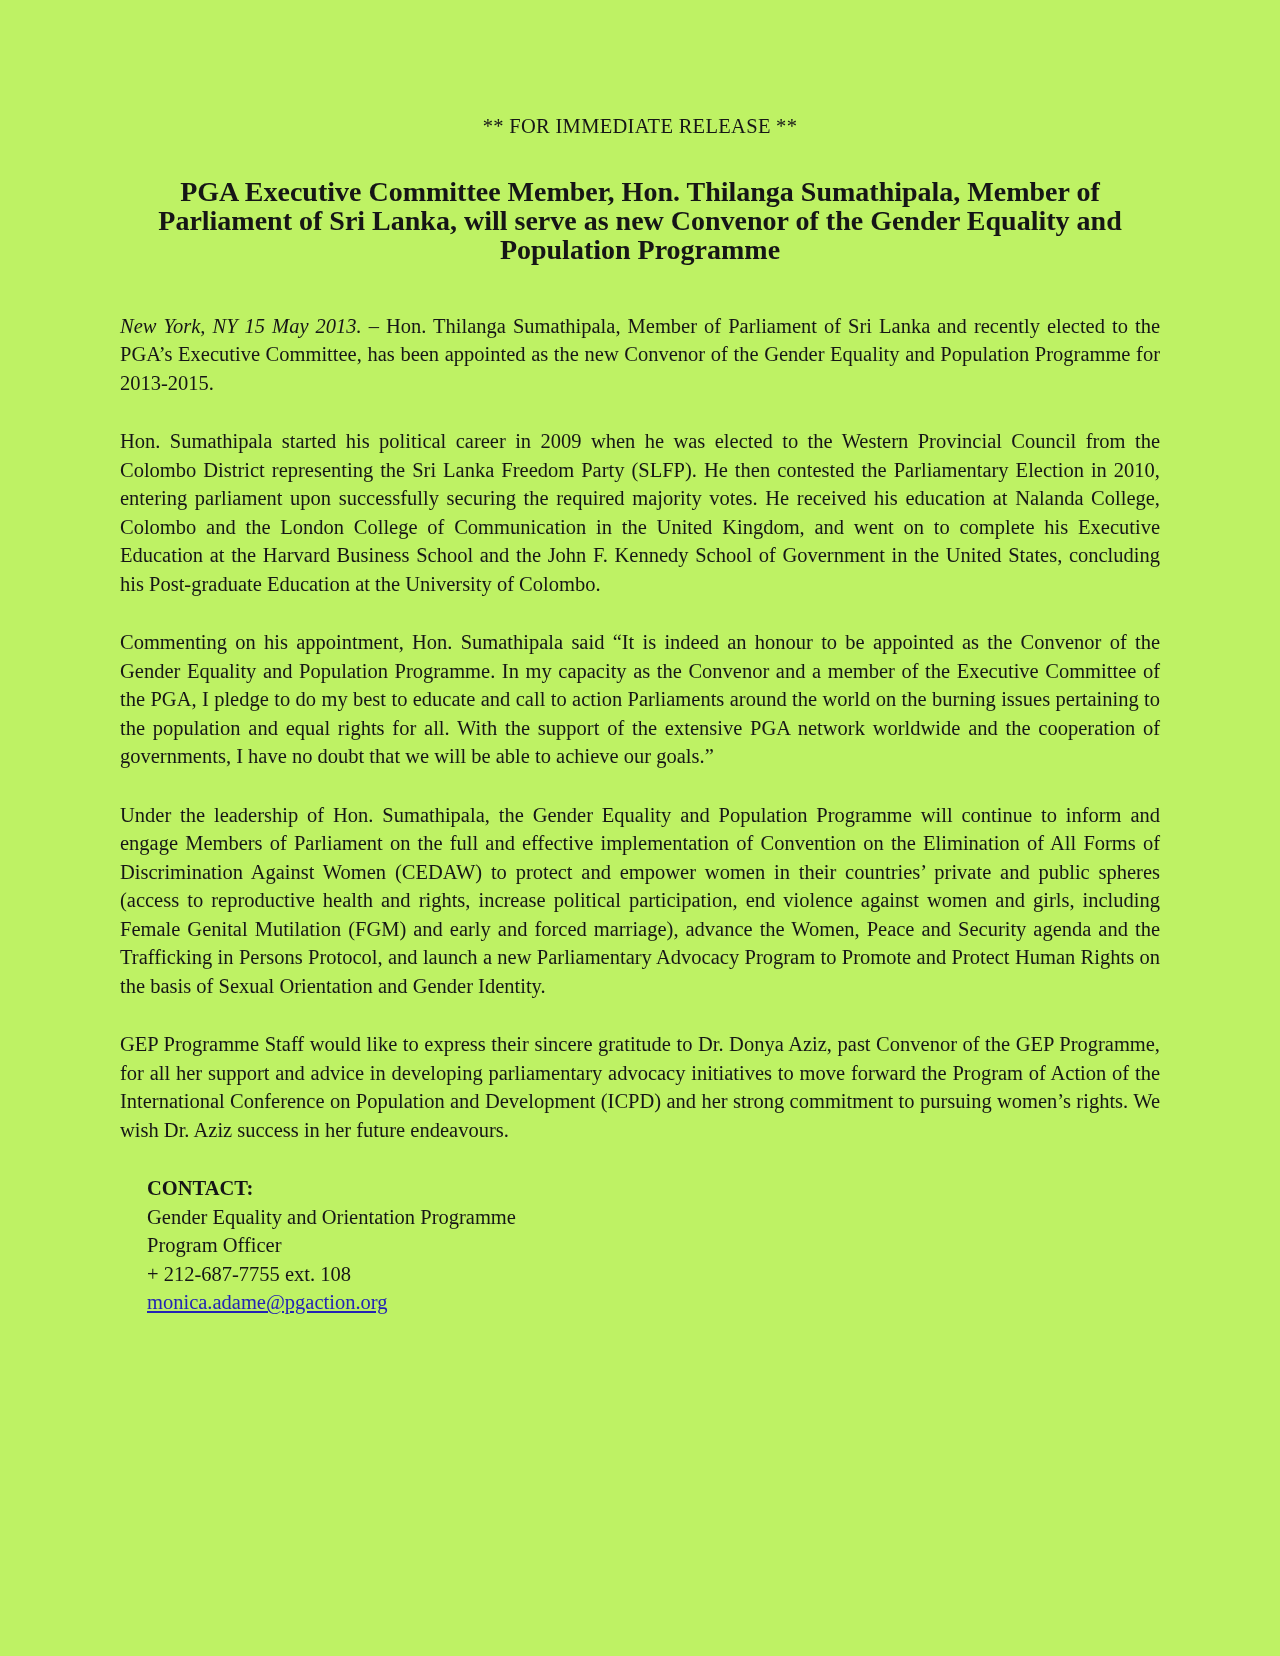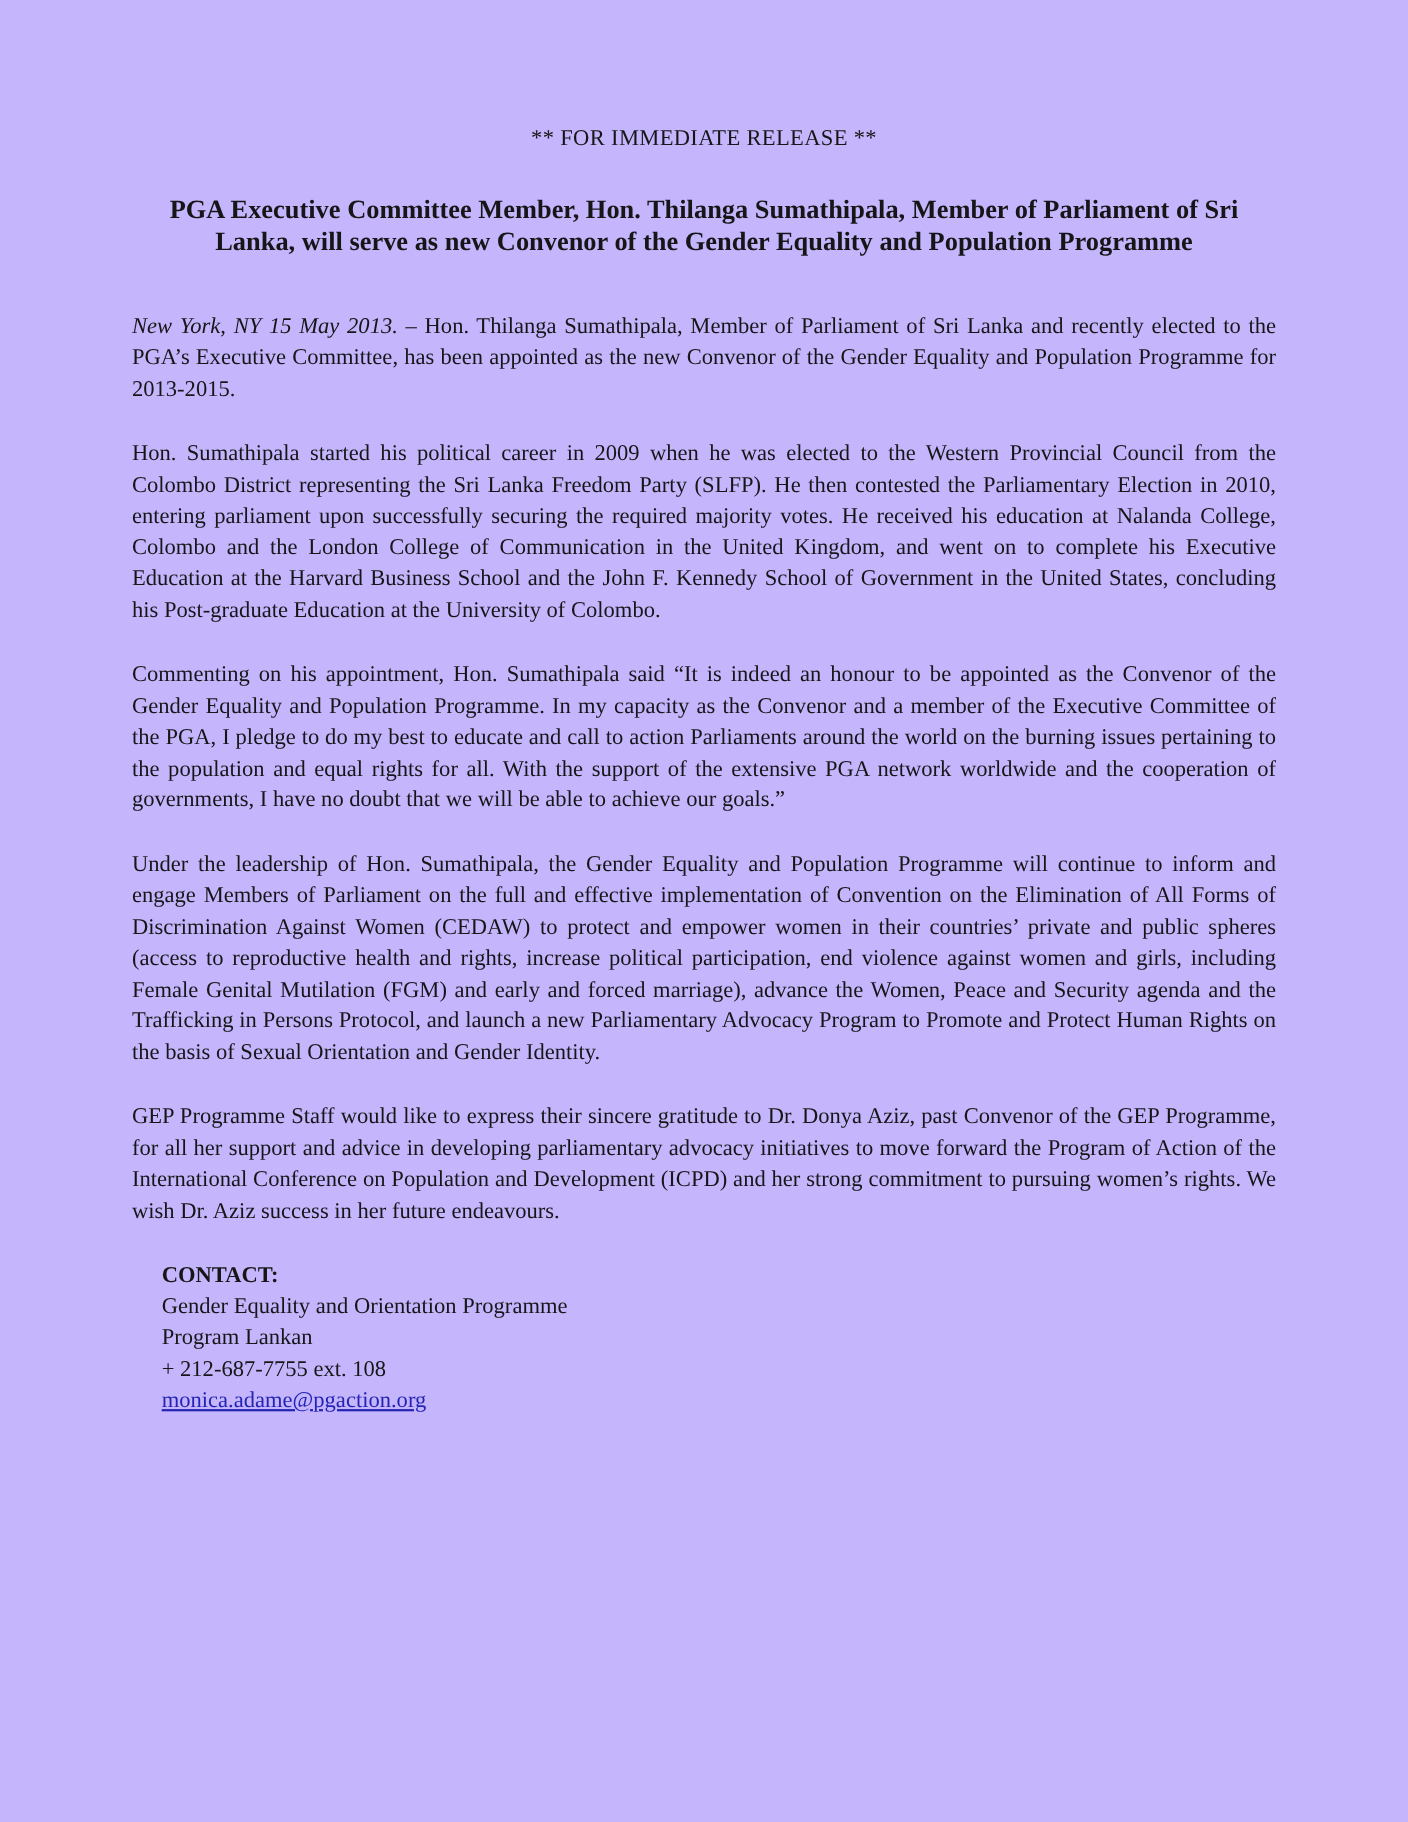--- a/index.html
+++ b/index.html
@@ -6,34 +6,34 @@
     margin: 0;
     padding: 0;
     background: #ffffff;
   }
   .page {
     position: relative;
     box-sizing: border-box;
     width: 1280px;
     height: 1656px;
     margin: 0 auto;
-    background: #c4b5fd;
+    background: #bef264;
     padding: 112px 120px 0 120px;
     font-family: "Liberation Serif", "DejaVu Serif", serif;
     font-size: 20.5px;
     line-height: 28.5px;
     color: #161616;
   }
   .release-line {
     text-align: center;
     margin: 0 0 36px 0;
     letter-spacing: 0.3px;
   }
   .doc-title {
-    font-size: 24px;
+    font-size: 28px;
     font-weight: 700;
     line-height: 29px;
     text-align: center;
     max-width: 1000px;
     margin: 0 auto 48px auto;
   }
   p.body-para {
     margin: 0 0 30px 0;
     text-align: justify;
   }
@@ -73,18 +73,18 @@
 
   <p class="body-para">Commenting on his appointment, Hon. Sumathipala said “It is indeed an honour to be appointed as the Convenor of the Gender Equality and Population Programme. In my capacity as the Convenor and a member of the Executive Committee of the PGA, I pledge to do my best to educate and call to action Parliaments around the world on the burning issues pertaining to the population and equal rights for all. With the support of the extensive PGA network worldwide and the cooperation of governments, I have no doubt that we will be able to achieve our goals.”</p>
 
   <p class="body-para">Under the leadership of Hon. Sumathipala, the Gender Equality and Population Programme will continue to inform and engage Members of Parliament on the full and effective implementation of Convention on the Elimination of All Forms of Discrimination Against Women (CEDAW) to protect and empower women in their countries’ private and public spheres (access to reproductive health and rights, increase political participation, end violence against women and girls, including Female Genital Mutilation (FGM) and early and forced marriage), advance the Women, Peace and Security agenda and the Trafficking in Persons Protocol, and launch a new Parliamentary Advocacy Program to Promote and Protect Human Rights on the basis of Sexual Orientation and Gender Identity.</p>
 
   <p class="body-para">GEP Programme Staff would like to express their sincere gratitude to Dr. Donya Aziz, past Convenor of the GEP Programme, for all her support and advice in developing parliamentary advocacy initiatives to move forward the Program of Action of the International Conference on Population and Development (ICPD) and her strong commitment to pursuing women’s rights. We wish Dr. Aziz success in her future endeavours.</p>
 
   <div class="contact-block">
     <p class="contact-heading">CONTACT:</p>
     <p>Gender Equality and Orientation Programme</p>
-    <p>Program Lankan</p>
+    <p>Program Officer</p>
     <p>+ 212-687-7755 ext. 108</p>
     <p><a class="email-link" href="#">monica.adame@pgaction.org</a></p>
   </div>
 
 </div>
 
 </body></html>

